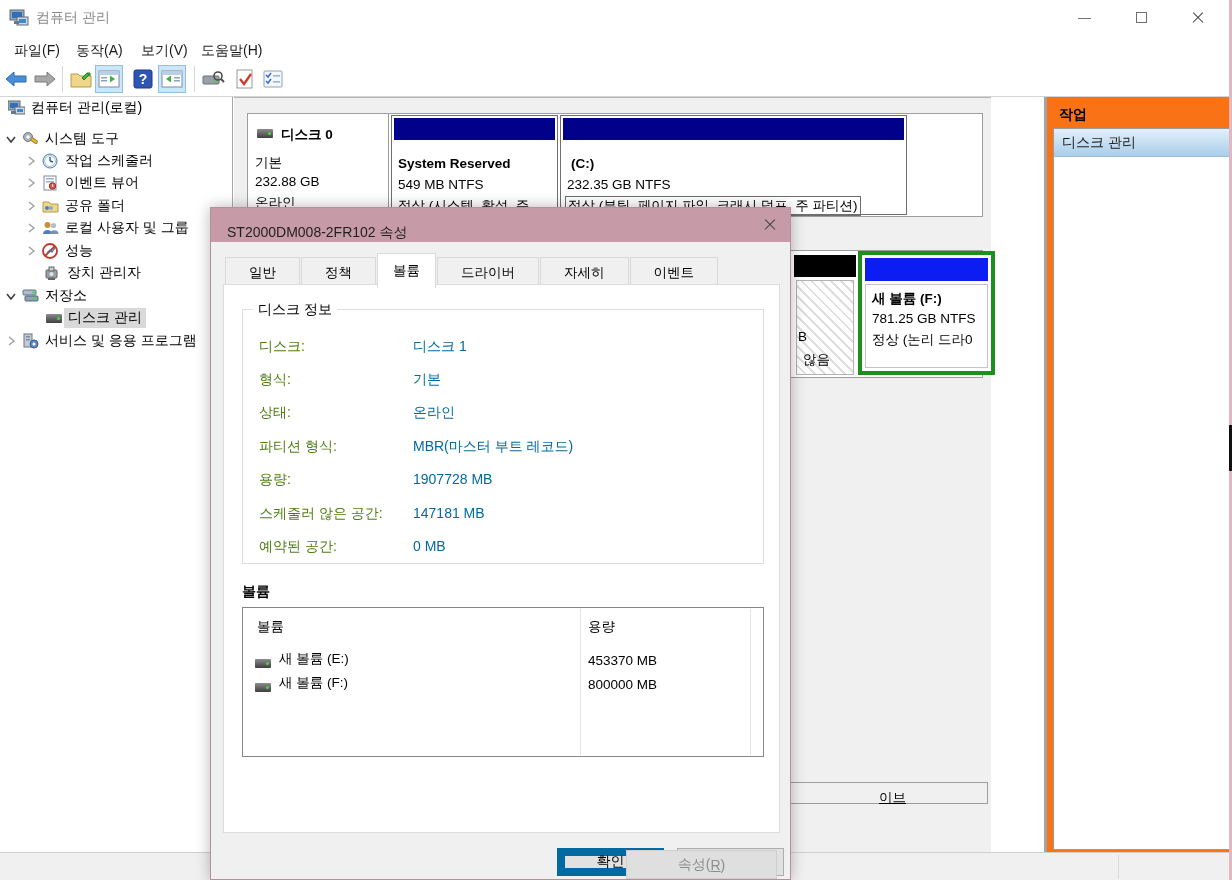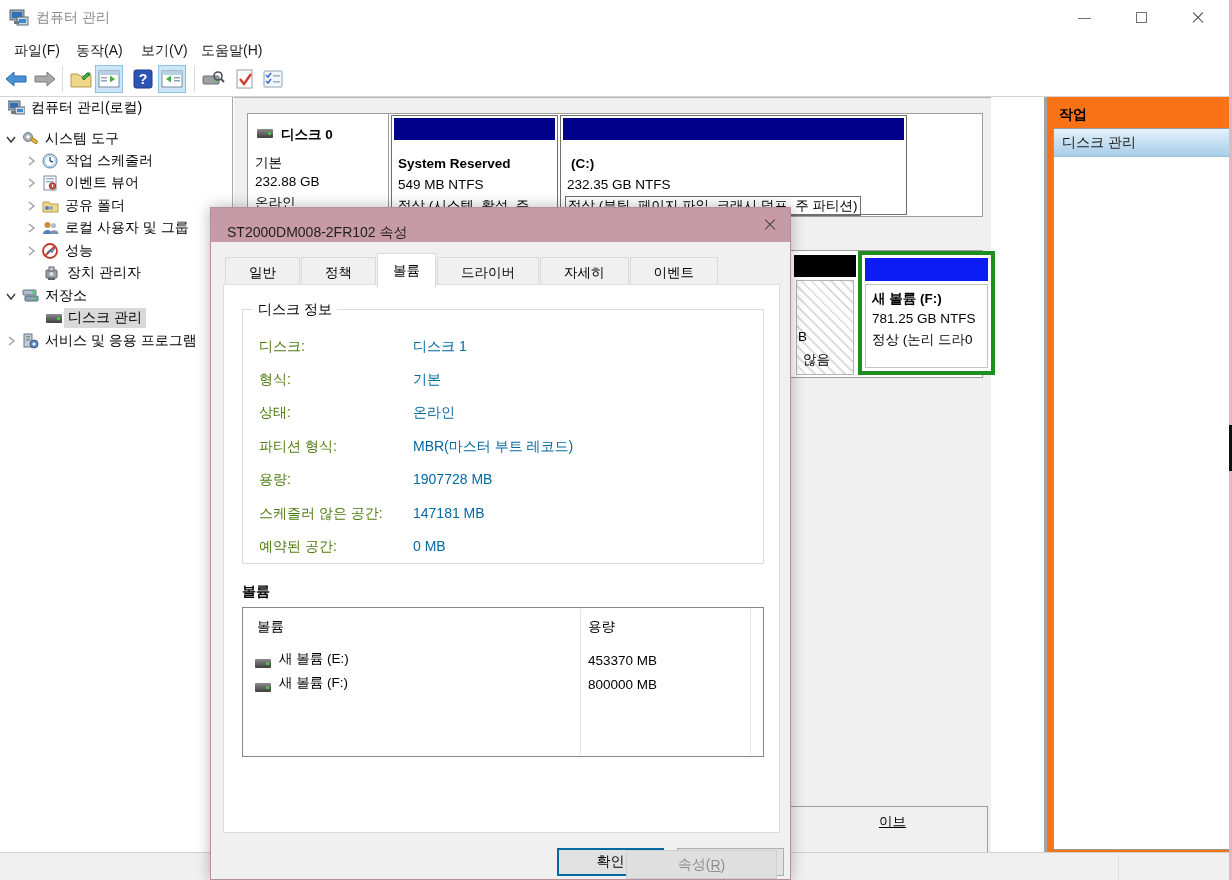--- a/index.html
+++ b/index.html
@@ -76,21 +76,21 @@
   .group-label{position:absolute;left:10px;top:-9px;background:#fff;padding:0 5px;font-size:14px;}
   .ilabel{position:absolute;font-size:14px;color:#4d7c0f;}
   .ivalue{position:absolute;font-size:14px;color:#0369a1;}
   .list{position:absolute;left:18px;top:322px;width:522px;height:150px;border:1px solid #828790;background:#fff;}
   .col-div{position:absolute;top:1px;bottom:1px;width:1px;background:#e4e4e4;}
   .lrow{position:absolute;left:8px;right:8px;height:22px;display:flex;align-items:flex-end;gap:8px;font-size:13.5px;}
   .props-btn{position:absolute;left:402px;top:565px;width:151px;height:29px;background:#dfdfdf;border:1px solid #cfcfcf;
              color:#8d8d8d;font-size:14px;display:flex;align-items:center;justify-content:center;}
   .btn{position:absolute;top:640px;width:107px;height:28px;background:#e1e1e1;border:1px solid #adadad;
        font-size:14px;display:flex;align-items:center;justify-content:center;}
-  .btn.focused{border:2px solid #0369a1;}
+  .btn.focused{border:8px solid #0369a1;}
 </style>
 </head>
 <body>
 
 <div class="screen">
 
   <div class="abs menubar">
     <span class="menu-item" style="left:9px">파일(F)</span>
     <span class="menu-item" style="left:71px">동작(A)</span>
     <span class="menu-item" style="left:136px">보기(V)</span>
@@ -354,21 +354,21 @@
       <div class="green-frame" style="left:610px;top:0;width:137px;height:124px">
         <div class="abs blue" style="left:3px;top:3px;right:3px;height:23px"></div>
         <div class="abs" style="left:3px;top:29px;right:3px;bottom:3px;border:1px solid #c4c4c4;background:#fff">
           <span class="t pname" style="left:6px;top:5px">새 볼륨  (F:)</span>
           <span class="t ptext" style="left:6px;top:26px">781.25 GB NTFS</span>
           <span class="t ptext" style="left:6px;top:46px">정상 (논리 드라0</span>
         </div>
       </div>
     </div>
 
-    <div class="legend-box" style="left:536px;top:708px;width:218px;height:48px">
+    <div class="legend-box" style="left:536px;top:684px;width:218px;height:22px">
       <span class="t ptext" style="left:108px;top:6px;text-decoration:underline">이브</span>
     </div>
   </div>
 
   <div class="abs right-panel">
     <span class="t actions-title" style="left:12px;top:9px">작업</span>
     <div class="actions-box" style="left:6px;top:31px;width:227px;height:722px">
       <div class="actions-header">
         <span>디스크 관리</span>
         <span class="tri-up" style="position:absolute;right:10px;top:10px"></span>

